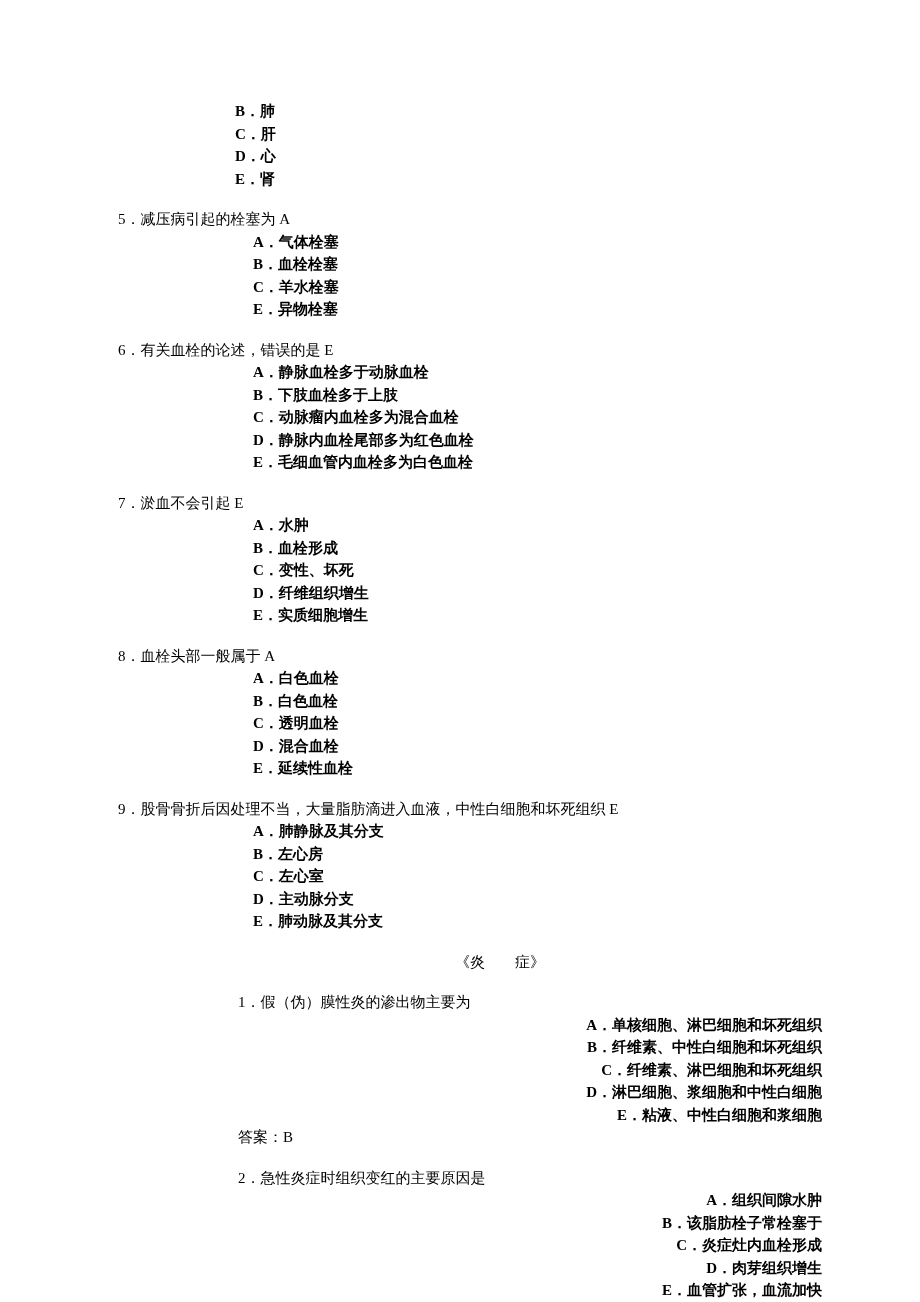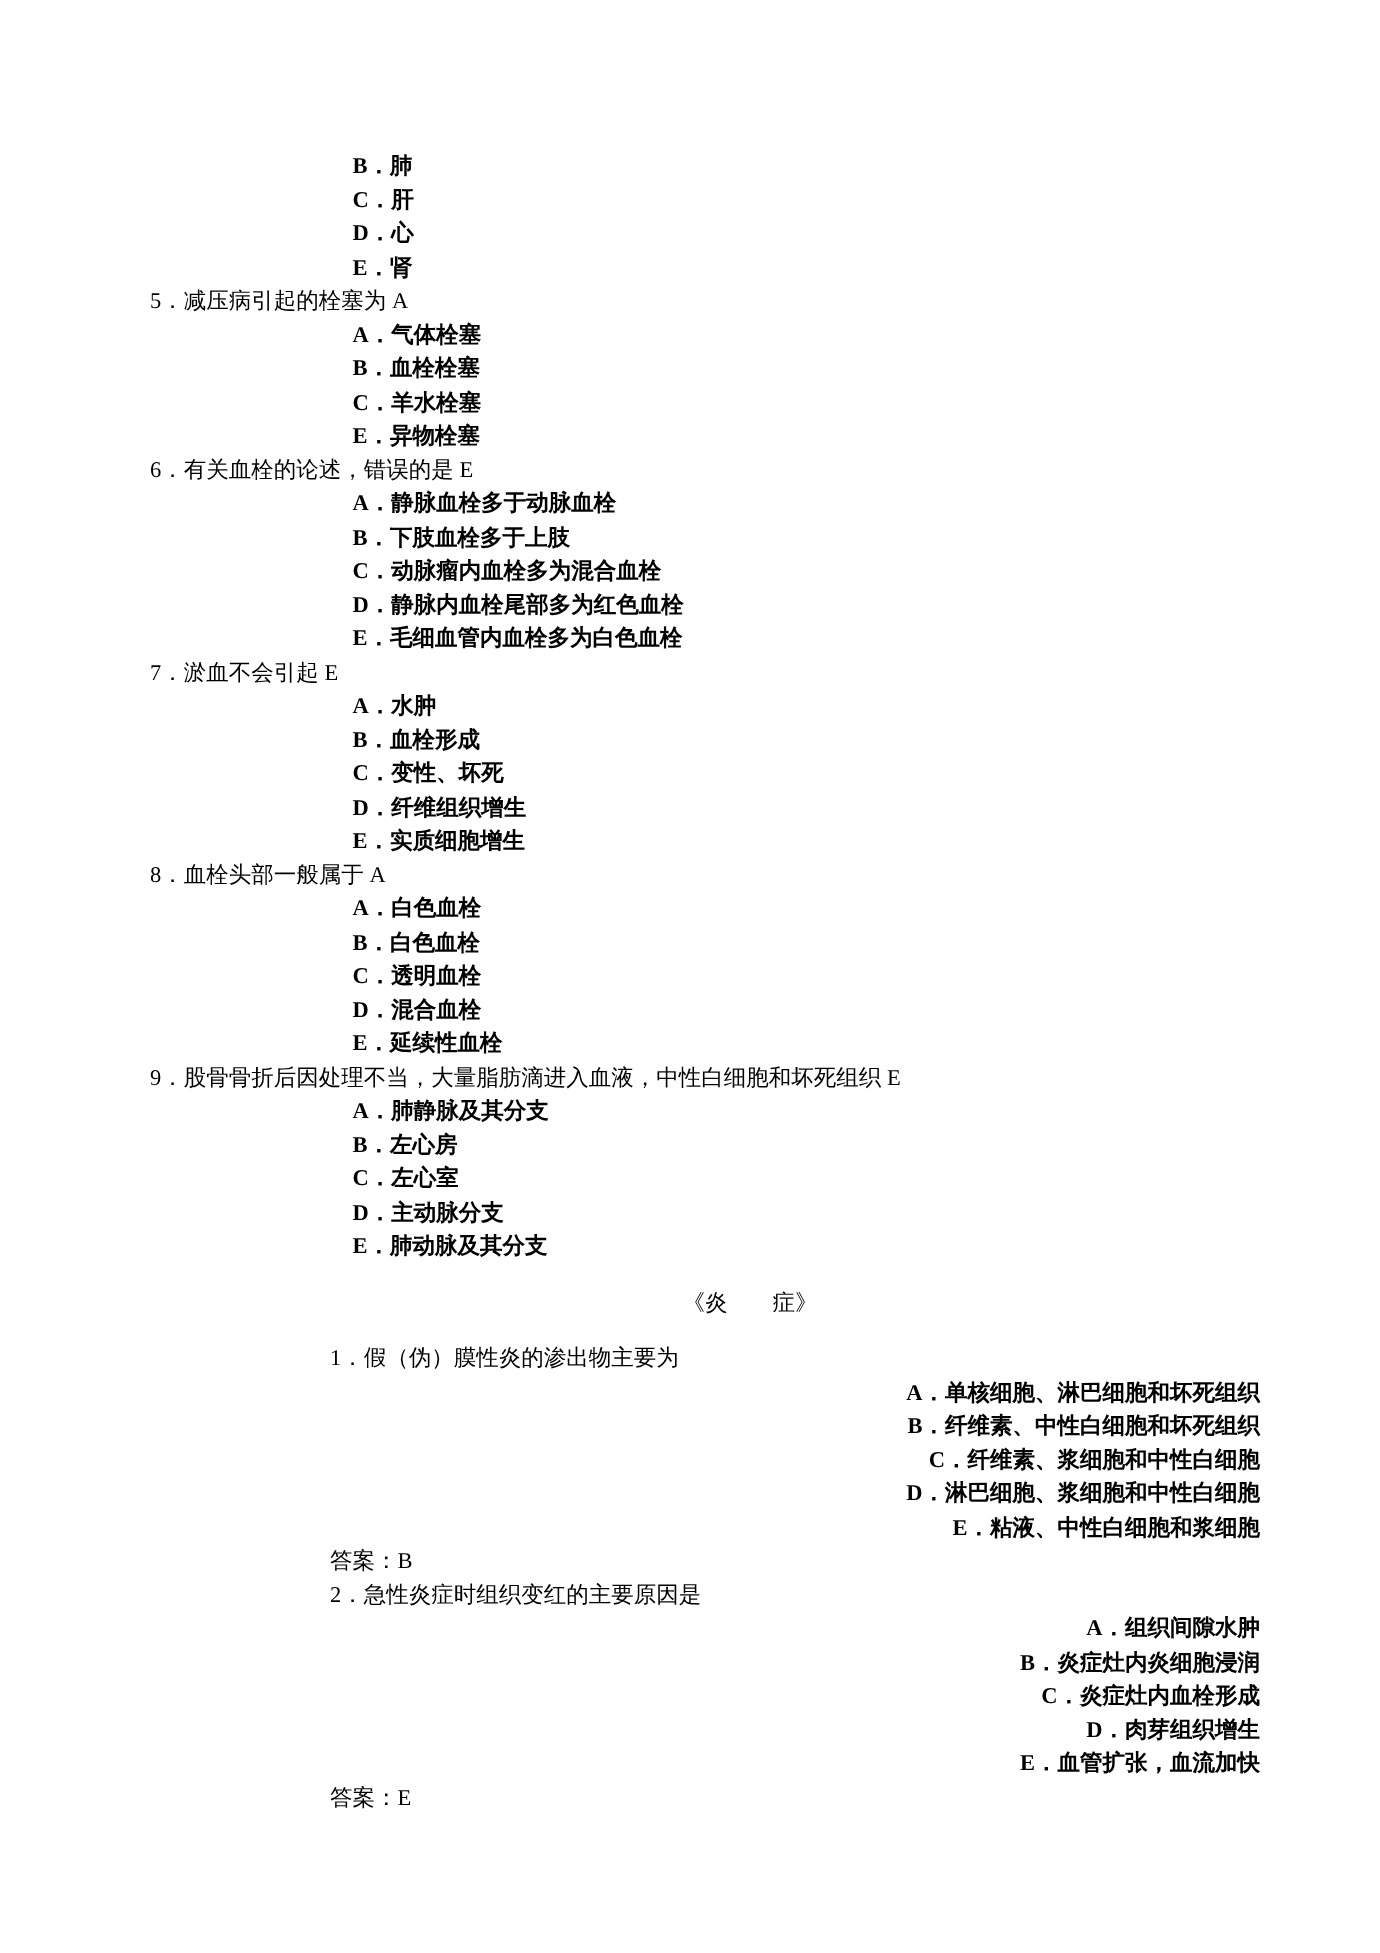--- a/index.html
+++ b/index.html
@@ -7,21 +7,21 @@
       font-size: 15px;
       line-height: 1.5;
       color: #000;
       background: #fff;
       margin: 0;
       padding: 100px 80px 80px 100px;
       width: 920px;
       box-sizing: border-box;
     }
     .question {
-      margin: 0;
+      margin: 18px;
     }
     .q-text {
       margin: 0;
       padding-left: 0;
     }
     .option {
       margin: 0;
       padding-left: 135px;
       font-weight: bold;
     }
@@ -107,29 +107,29 @@
 </div>
 
 <div class="section-title">《炎　　症》</div>
 
 <div class="indented-block">
 
   <div class="question">
     <div class="q-text"><span>1</span>．<span>假（伪）膜性炎的渗出物主要为</span></div>
     <div class="option"><span>A</span>．<span>单核细胞、淋巴细胞和坏死组织</span></div>
     <div class="option"><span>B</span>．<span>纤维素、中性白细胞和坏死组织</span></div>
-    <div class="option"><span>C</span>．<span>纤维素、浆细胞和中性白细胞</span></div>
+    <div class="option"><span>C</span>．<span>纤维素、淋巴细胞和坏死组织</span></div>
     <div class="option"><span>D</span>．<span>淋巴细胞、浆细胞和中性白细胞</span></div>
     <div class="option"><span>E</span>．<span>粘液、中性白细胞和浆细胞</span></div>
     <div class="answer"><span>答案：</span><span>B</span></div>
   </div>
 
   <div class="question">
     <div class="q-text"><span>2</span>．<span>急性炎症时组织变红的主要原因是</span></div>
     <div class="option"><span>A</span>．<span>组织间隙水肿</span></div>
-    <div class="option"><span>B</span>．<span>炎症灶内炎细胞浸润</span></div>
+    <div class="option"><span>B</span>．<span>该脂肪栓子常栓塞于</span></div>
     <div class="option"><span>C</span>．<span>炎症灶内血栓形成</span></div>
     <div class="option"><span>D</span>．<span>肉芽组织增生</span></div>
     <div class="option"><span>E</span>．<span>血管扩张，血流加快</span></div>
     <div class="answer"><span>答案：</span><span>E</span></div>
   </div>
 
 </div>
 
 </body></html>

